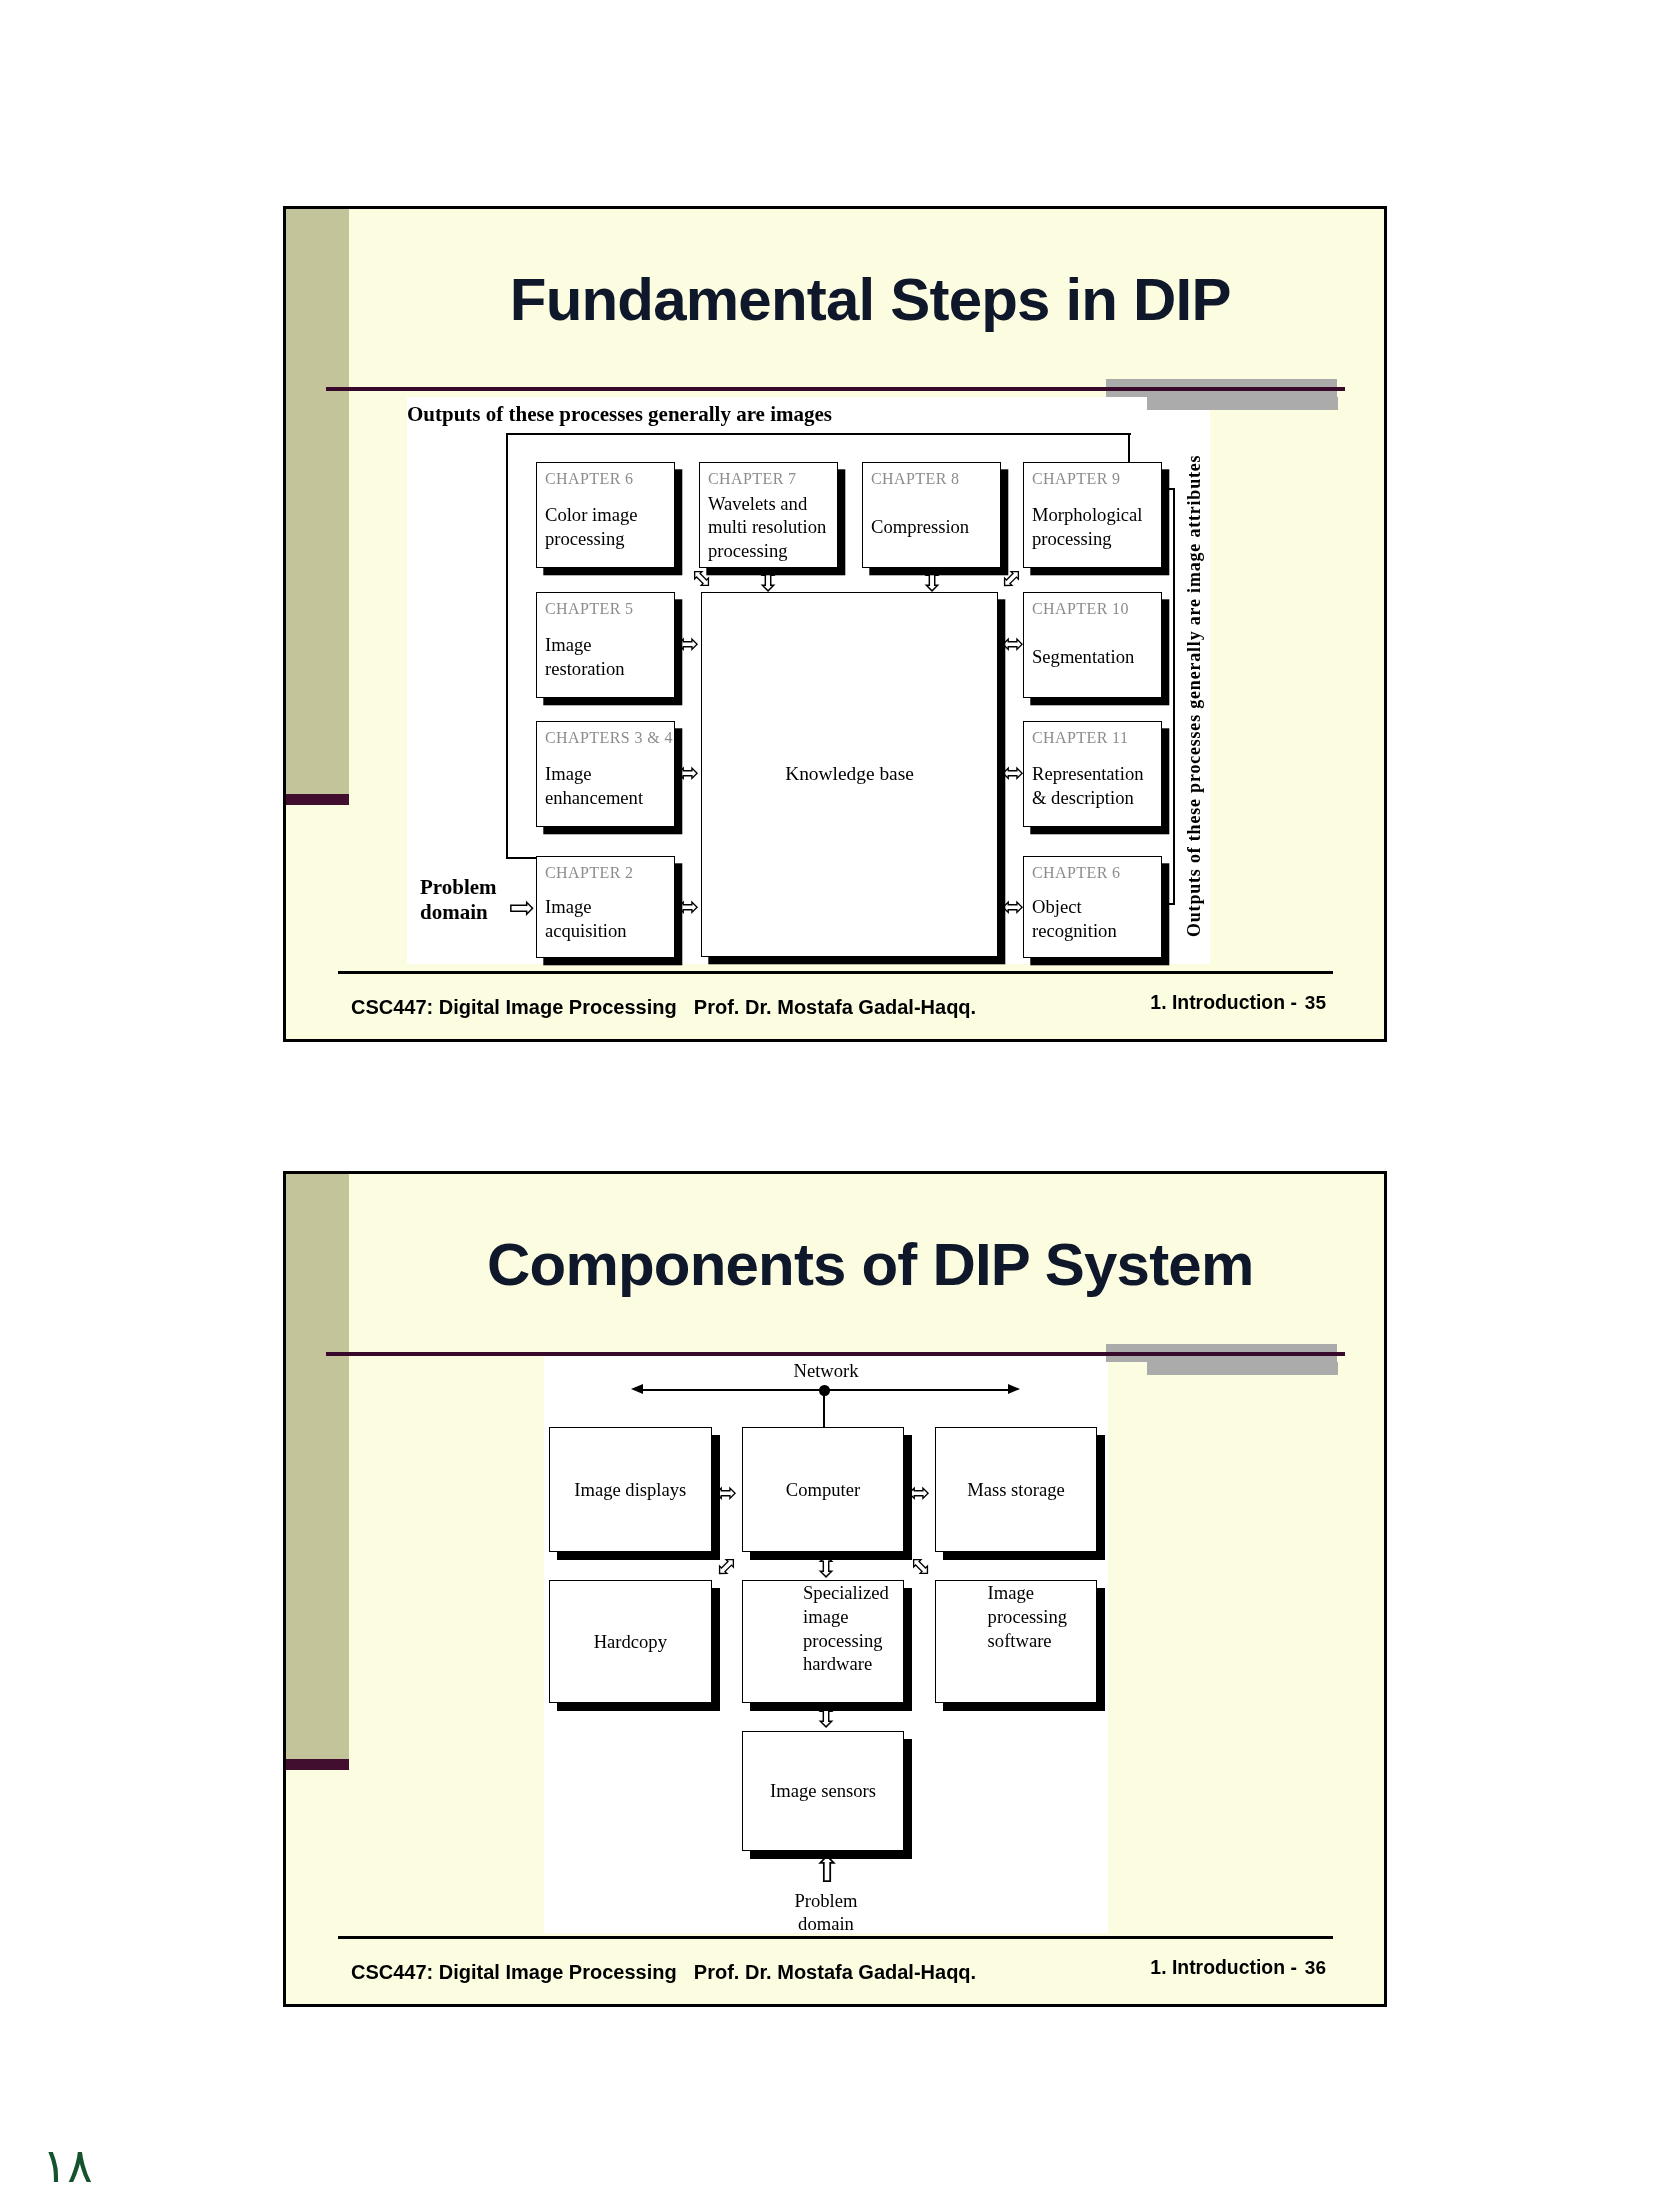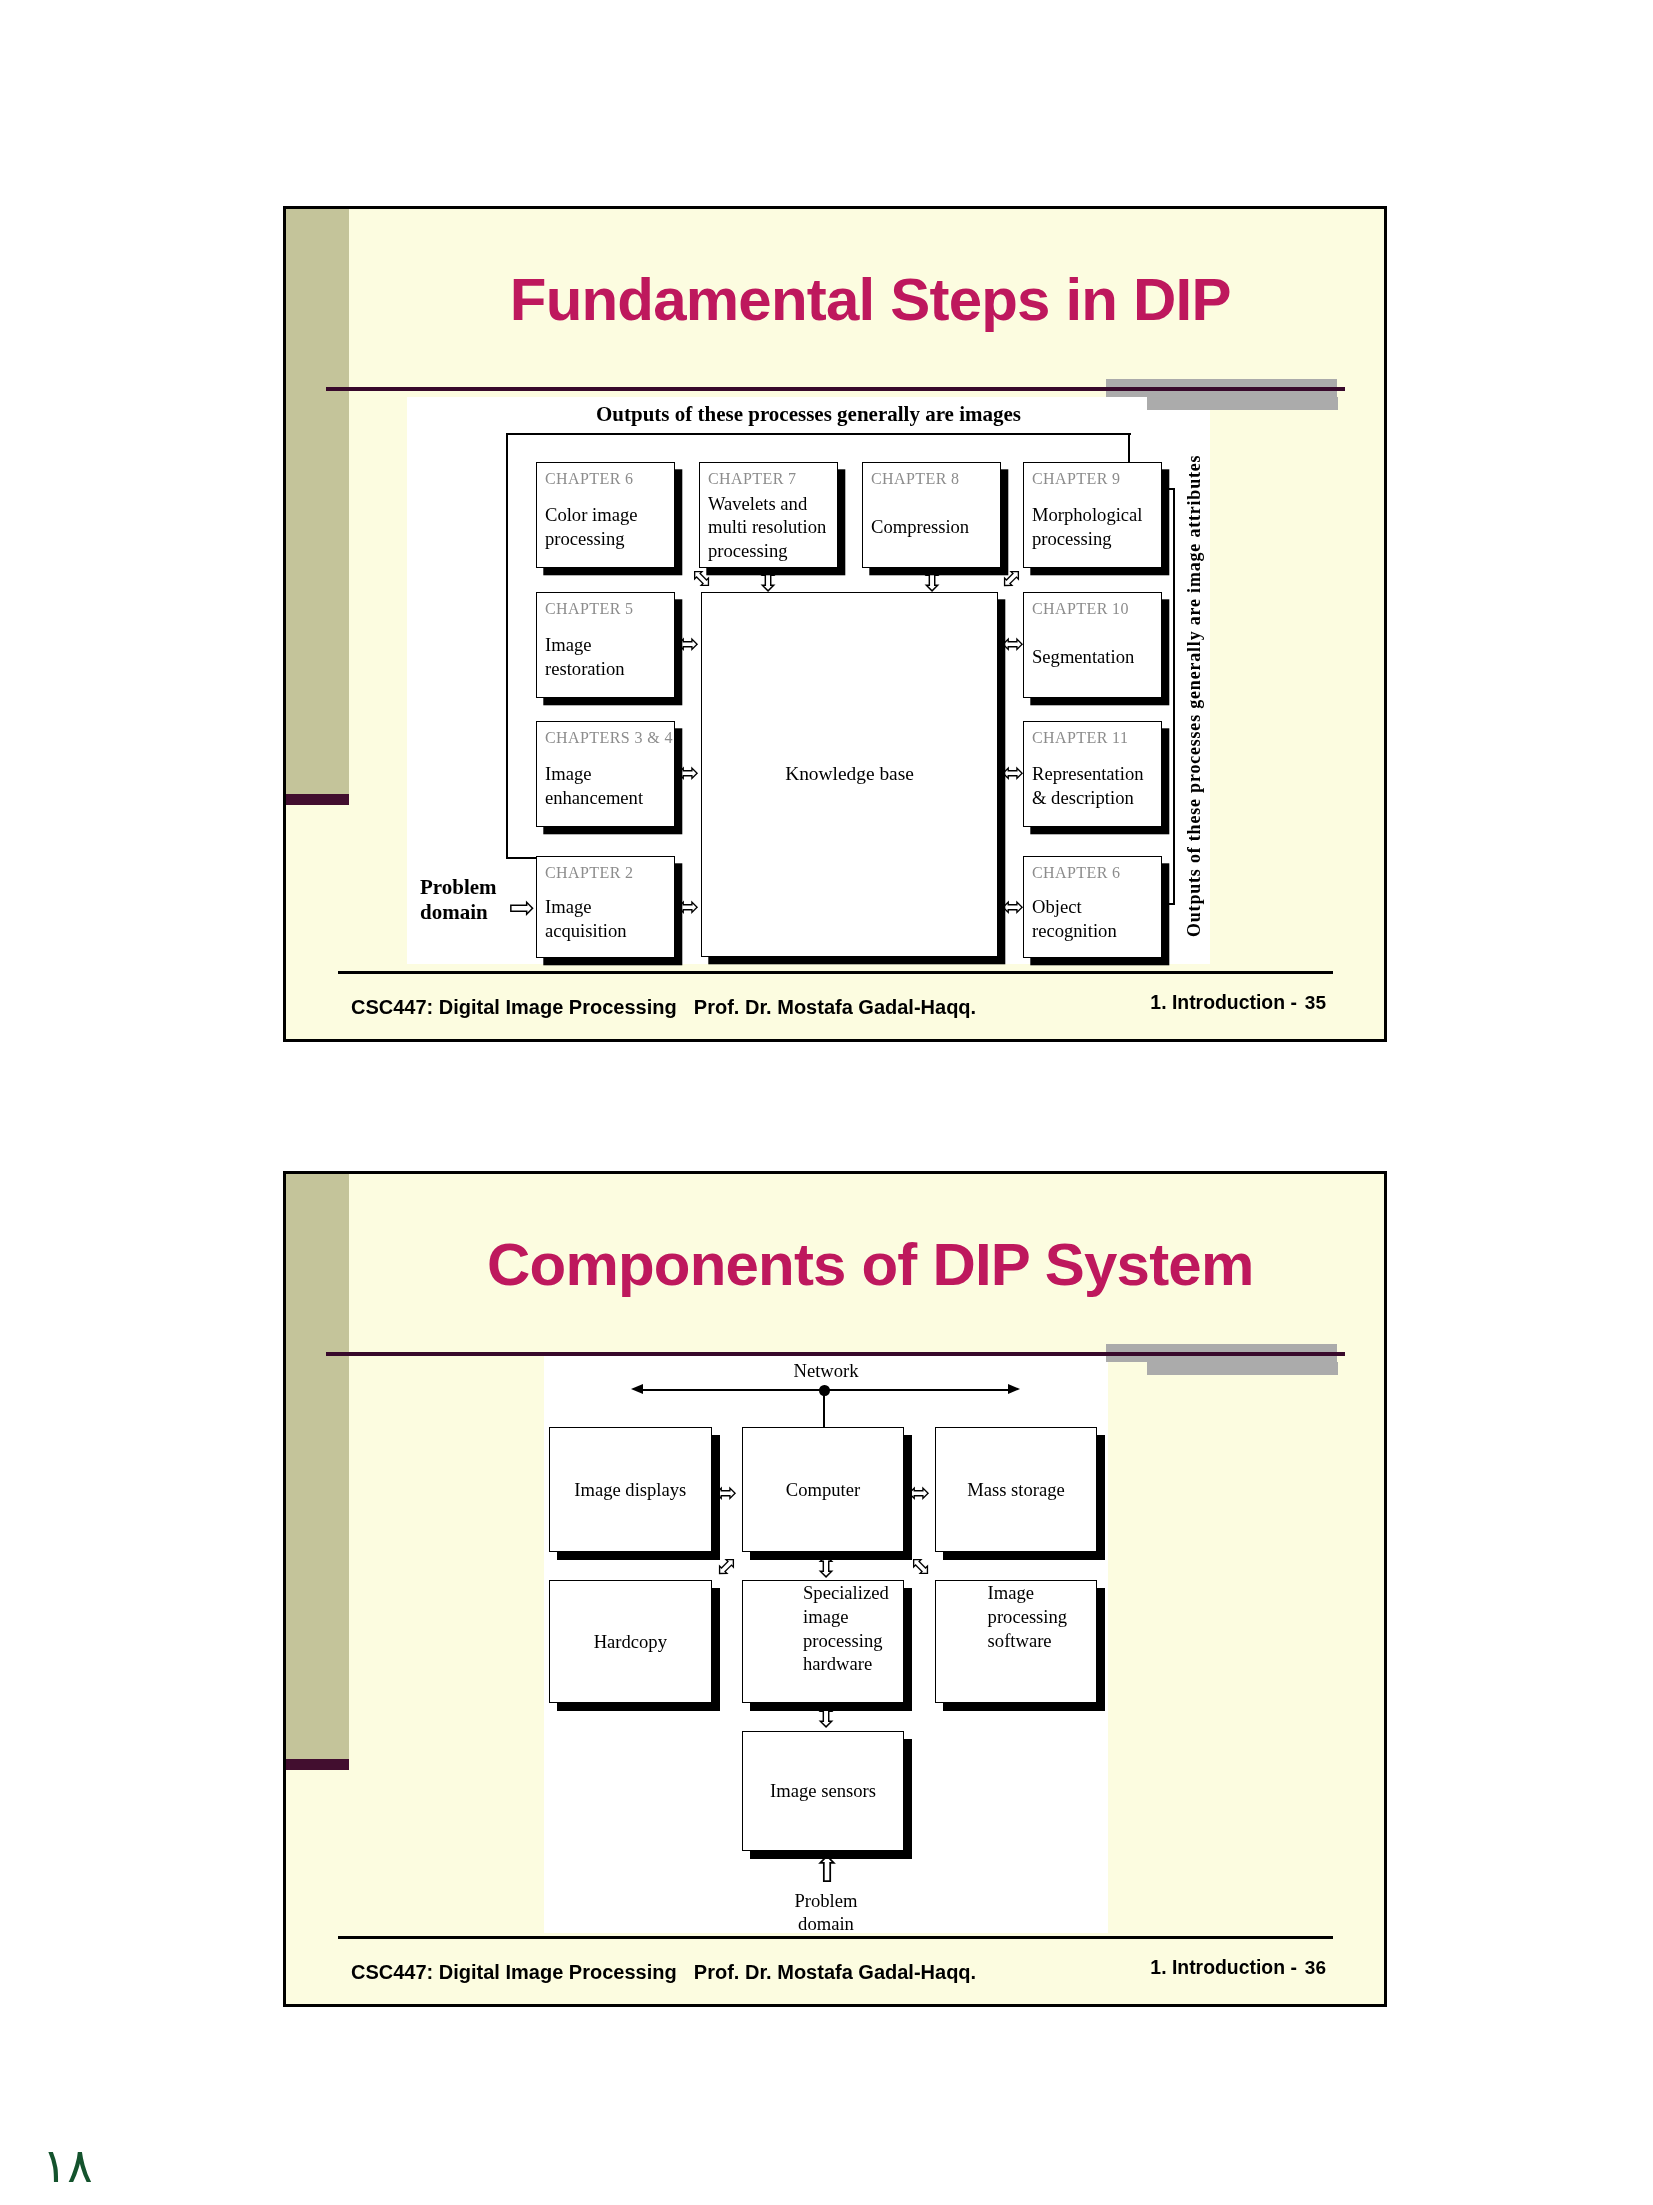--- a/index.html
+++ b/index.html
@@ -5,28 +5,28 @@
   html,body{margin:0;padding:0;background:#fff;}
   .page{position:relative;width:1654px;height:2205px;background:#ffffff;overflow:hidden;
         font-family:"Liberation Serif",serif;}
   .slide{position:absolute;left:283px;width:1098px;height:830px;background:#FCFCE0;
          border:3.2px solid #000;}
   .s1{top:206px;} .s2{top:1171px;}
   .accent-bar{position:absolute;left:0;top:0;width:63px;height:585px;background:#C4C49A;}
   .accent-strip{position:absolute;left:0;top:585px;width:63px;height:10.5px;background:#420E2F;}
   .slide-title{position:absolute;left:77px;right:6.5px;top:58px;text-align:center;
                font-family:"Liberation Sans",sans-serif;font-weight:bold;font-size:60px;
-               line-height:1.1;color:#be185d;letter-spacing:-0.8px;white-space:nowrap;}
+               line-height:1.1;color:#0f172a;letter-spacing:-0.8px;white-space:nowrap;}
   .rule{position:absolute;left:40px;top:178px;width:1019px;height:4px;background:#38092B;z-index:3;}
   .gray-bar-a{position:absolute;left:820px;top:170px;width:231px;height:18px;background:#ABABAB;z-index:2;}
   .gray-bar-b{position:absolute;left:861px;top:188px;width:191px;height:13px;background:#ABABAB;z-index:2;}
   .canvas{position:absolute;background:#ffffff;}
   .canvas1{left:121px;top:188px;width:803px;height:567px;}
   .canvas2{left:258px;top:182px;width:564px;height:577px;}
-  .dheading{position:absolute;left:0;top:4.8px;width:100%;text-align:center;
+  .dheading{position:absolute;left:0;top:4.8px;width:100%;
             font-weight:bold;font-size:21px;color:#000;}
   .dbox{position:absolute;background:#fff;border:1.6px solid #000;box-shadow:7.3px 7.3px 0 #000;
         display:flex;flex-direction:column;box-sizing:border-box;}
   .chapter{color:#8C8C8C;font-size:16px;margin:6.5px 0 0 8px;letter-spacing:0.4px;}
   .blabel{font-size:18.6px;line-height:1.28;color:#000;margin:0 3.2px 0 8px;white-space:pre-line;}
   .vcenter{margin-top:auto;margin-bottom:auto;}
   .kb{align-items:center;justify-content:center;}
   .kb .blabel{margin:0;font-size:19.4px;}
   .hline{position:absolute;height:2.4px;background:#000;}
   .vline{position:absolute;width:2.4px;background:#000;}

